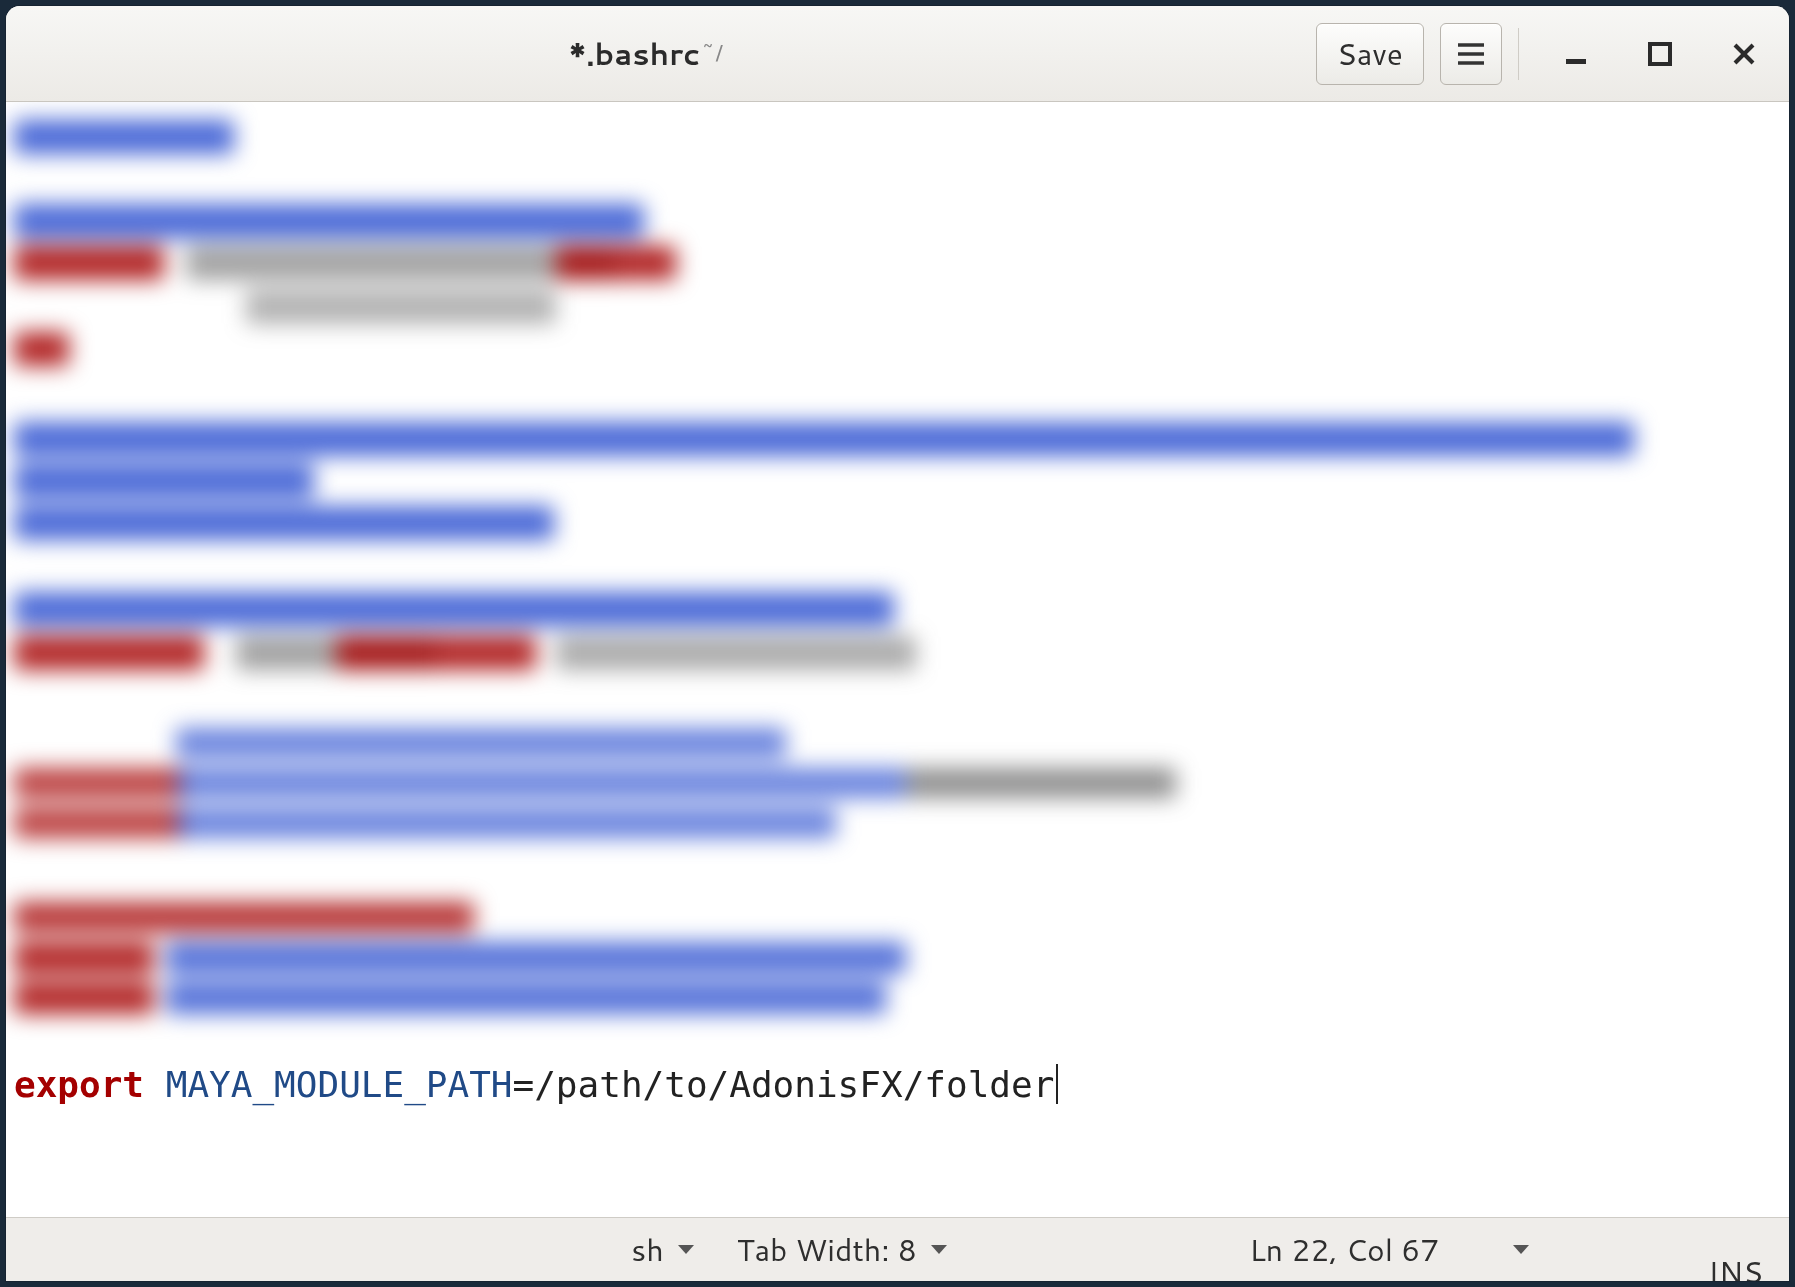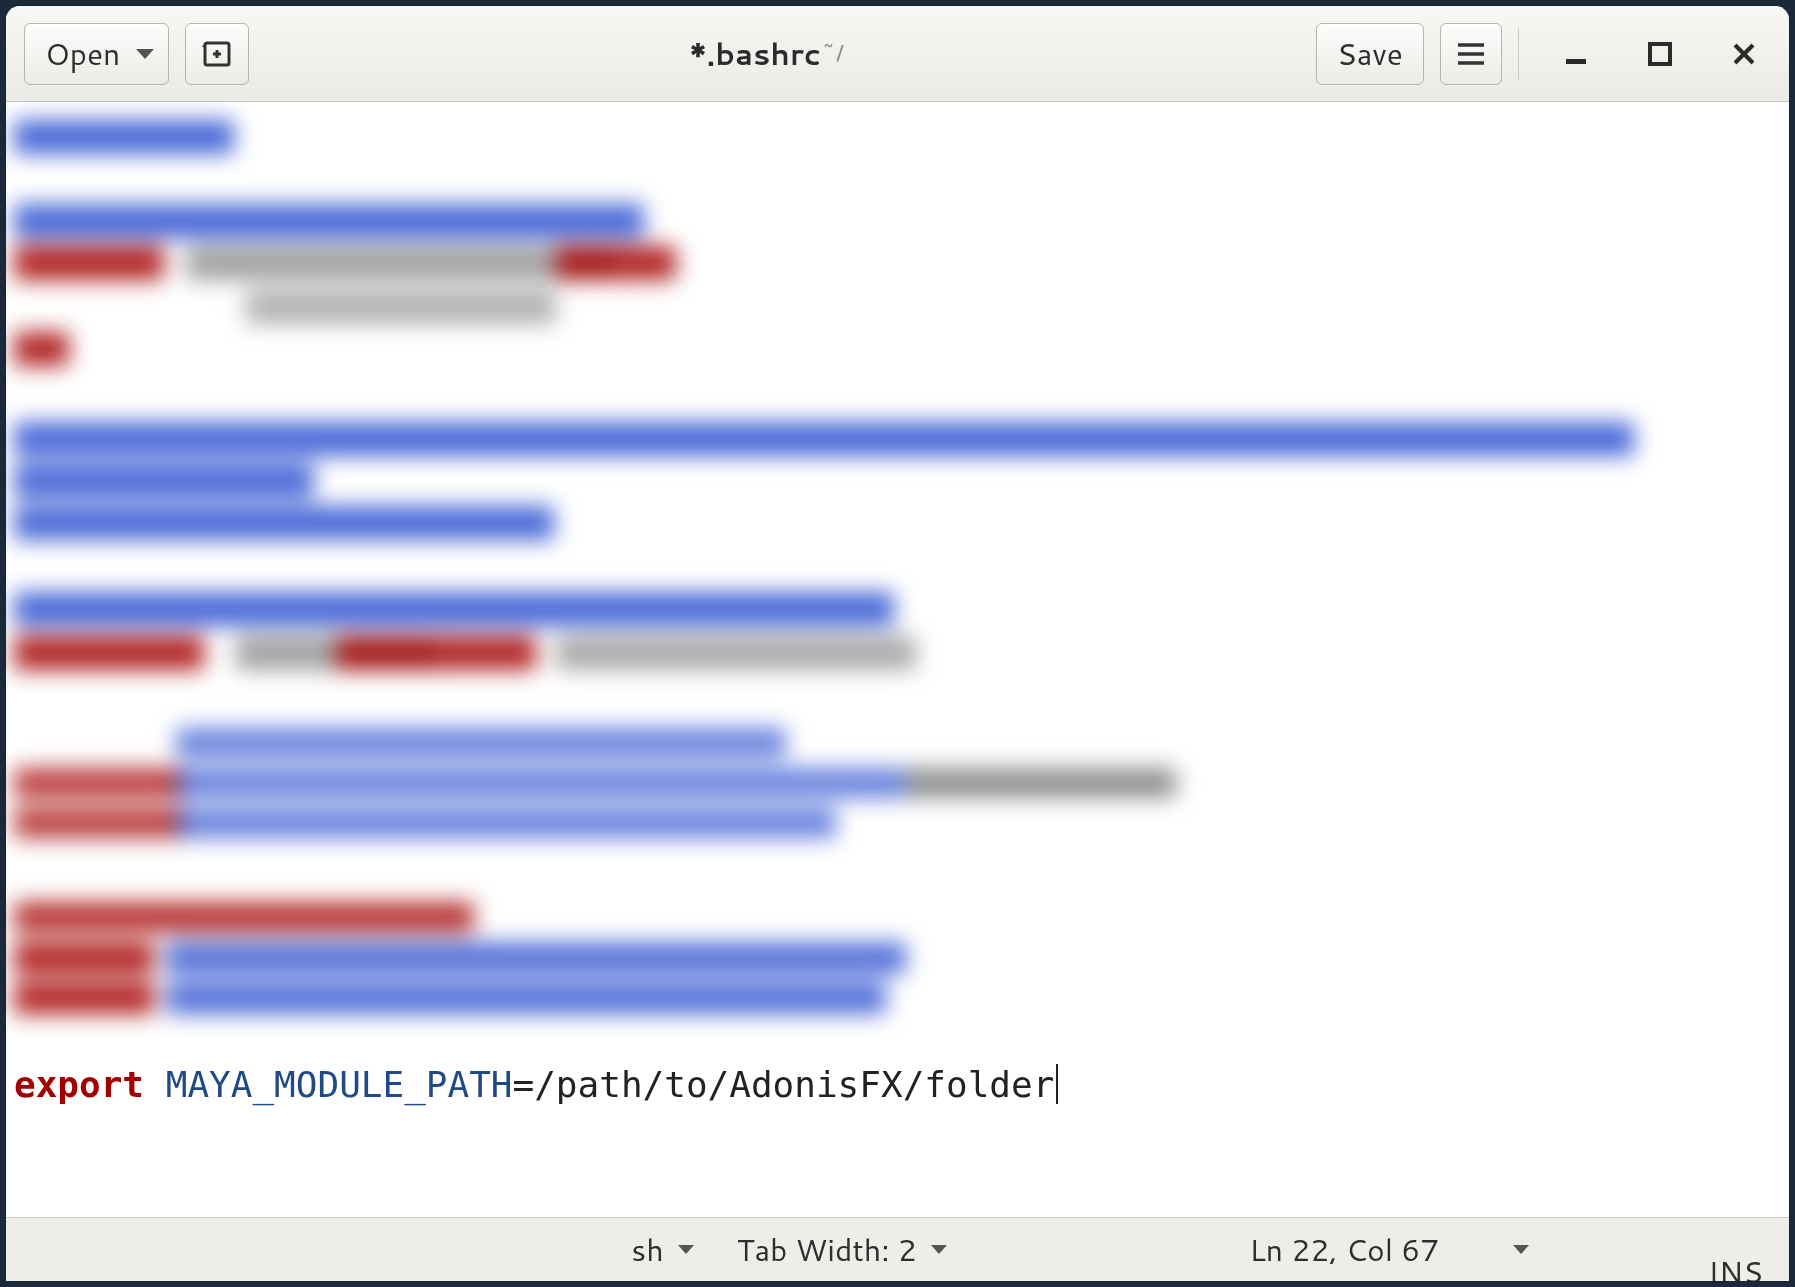--- a/index.html
+++ b/index.html
@@ -124,34 +124,20 @@
       border-top:9px solid #555;
     }
     .sb-gap { flex: 0.35; }
   </style>
 </head>
 <body>
 
 <div class="window">
 
   <div class="headerbar">
-    <div class="hb-left">
-      <div class="btn btn-open">
-        <span>Open</span>
-        <span class="caret-down"></span>
-      </div>
-      <div class="btn icon-btn">
-        <svg class="icon-svg" width="34" height="30" viewBox="0 0 34 30">
-          <rect x="5" y="4" width="24" height="22" rx="2" ry="2" fill="none" stroke="#333" stroke-width="3"></rect>
-          <line x1="13" y1="15" x2="21" y2="15" stroke="#333" stroke-width="3"></line>
-          <line x1="17" y1="11" x2="17" y2="19" stroke="#333" stroke-width="3"></line>
-          <path d="M5 4 L2 8 L5 8 Z" fill="#333"></path>
-        </svg>
-      </div>
-    </div>
 
     <div class="hb-center">
       <div class="title">*.bashrc</div>
       <div class="subtitle">~/</div>
     </div>
 
     <div class="hb-right">
       <div class="btn">
         <span>Save</span>
       </div>
@@ -217,21 +203,21 @@
     <div class="code-line"><span class="kw-export">export</span> <span class="var-blue">MAYA_MODULE_PATH</span><span>=/path/to/AdonisFX/folder</span><span class="caret-line"></span></div>
   </div>
 
   <div class="statusbar">
     <div class="status-spacer"></div>
     <div class="status-item">
       <span>sh</span>
       <span class="small-caret"></span>
     </div>
     <div class="status-item">
-      <span>Tab Width: 2</span>
+      <span>Tab Width: 8</span>
       <span class="small-caret"></span>
     </div>
     <div class="sb-gap"></div>
     <div class="status-item">
       <span>Ln 22, Col 67</span>
       <span style="width:46px; display:inline-block;"></span>
       <span class="small-caret"></span>
     </div>
     <div style="flex:0.15"></div>
     <div class="status-plain">

